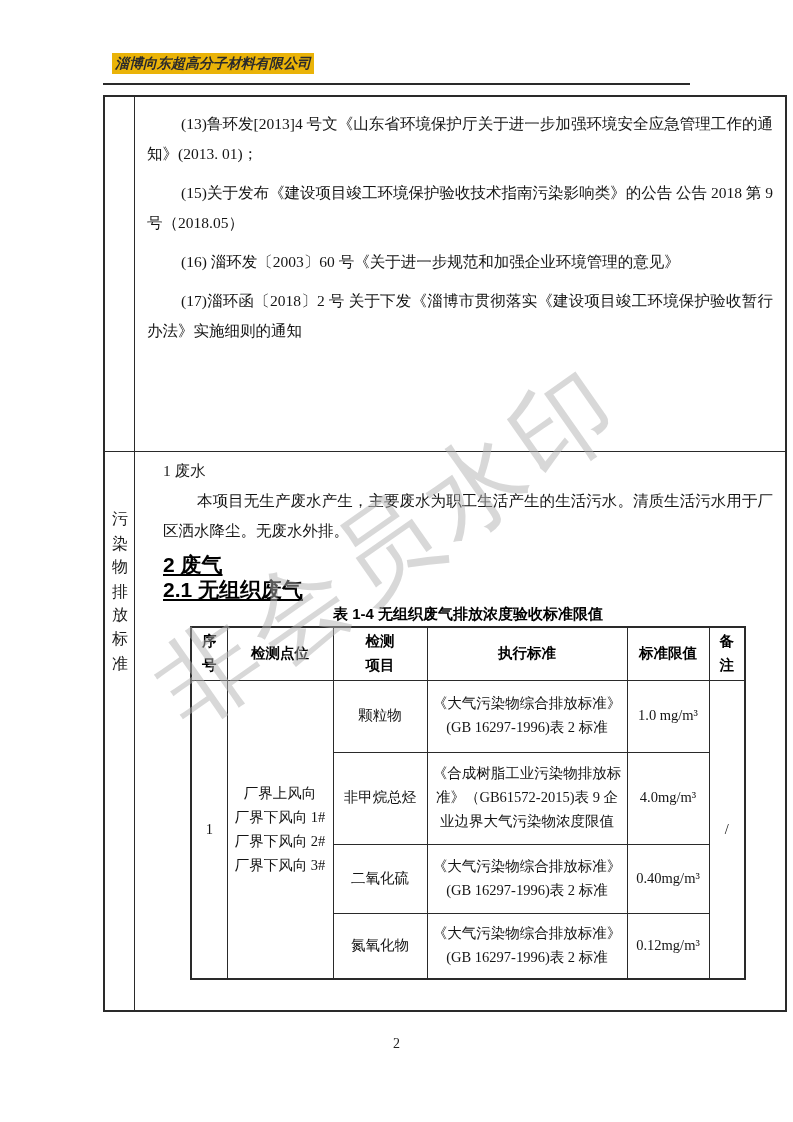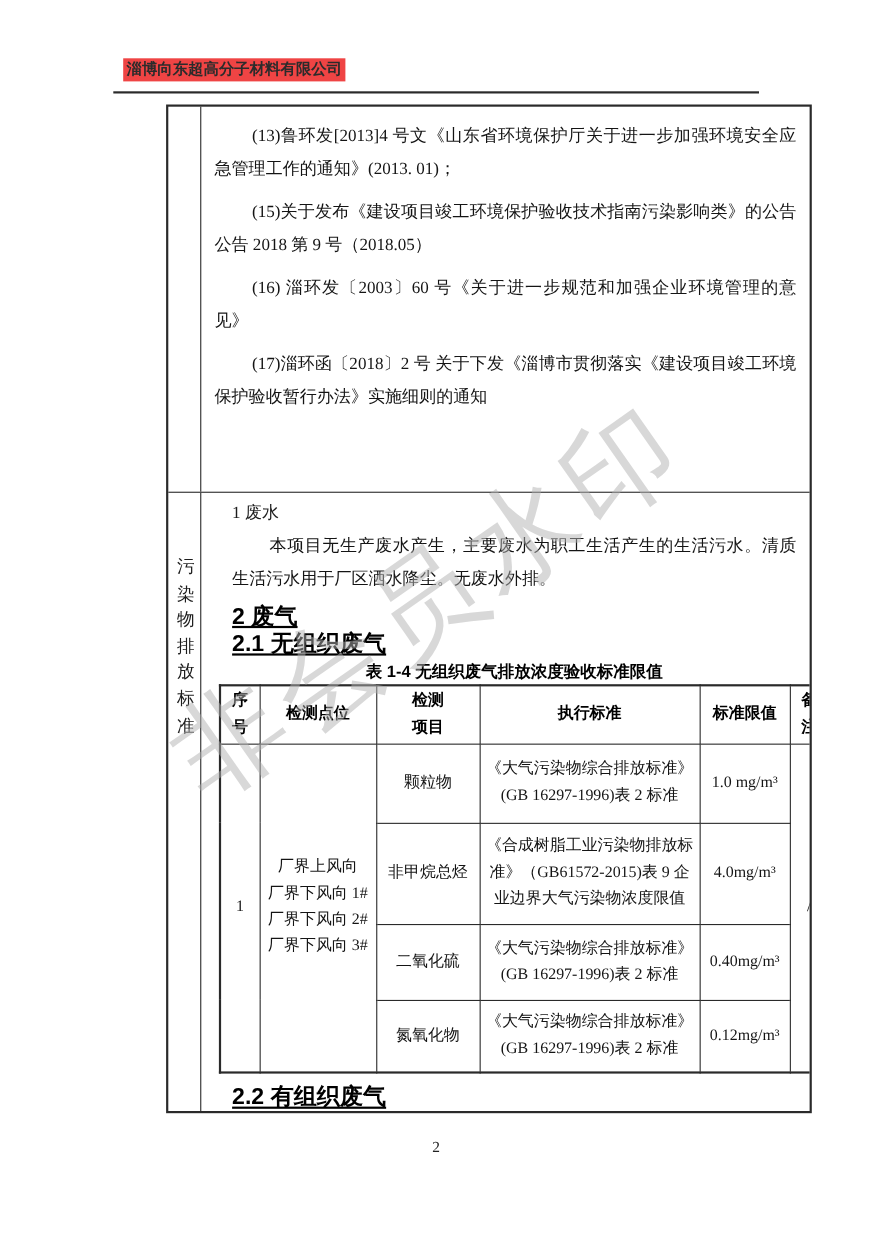--- a/index.html
+++ b/index.html
@@ -55,27 +55,26 @@
     top: 83px;
     width: 587px;
     height: 0;
     border-top: 2px solid #2a2a2a;
   }
   
   .outer {
     position: absolute;
     left: 103px;
     top: 95px;
-    width: 587px;
+    width: 684px;
     height: 917px;
     border: 2px solid #2a2a2a;
     display: flex;
     flex-direction: column;
     z-index: 2;
-    margin-left: 48px;
   }
   .frame-row { display: flex; }
   .rowA { height: 355px; border-bottom: 1.5px solid #2a2a2a; }
   .rowB { flex: 1; }
   .colnarrow {
     width: 30px;
     border-right: 1.5px solid #2a2a2a;
     display: flex;
     align-items: center;
     justify-content: center;
@@ -155,21 +154,21 @@
   }
 </style>
 </head>
 <body>
 
 <div class="page">
 
   <div class="watermark">非会员水印</div>
 
   <div class="header">
-    <span class="hl" style="background-color: #ef4444;">淄博向东超高分子材料有限公司</span>
+    <span class="hl" style="background-color: #eab308; font-style: italic;">淄博向东超高分子材料有限公司</span>
   </div>
   <div class="header-rule"></div>
 
   <div class="outer">
 
     <div class="frame-row rowA">
       <div class="colnarrow"></div>
       <div class="cellcontent refs">
         <p>(13)鲁环发[2013]4 号文《山东省环境保护厅关于进一步加强环境安全应急管理工作的通知》(2013. 01)；</p>
         <p>(15)关于发布《建设项目竣工环境保护验收技术指南污染影响类》的公告 公告 2018 第 9 号（2018.05）</p>
@@ -233,20 +232,19 @@
             <td>0.40mg/m³</td>
           </tr>
           <tr>
             <td style="height:66px">氮氧化物</td>
             <td>《大气污染物综合排放标准》(GB 16297-1996)表 2 标准</td>
             <td>0.12mg/m³</td>
           </tr>
         </tbody>
           </table>
 
-        <p class="h-bold after-tbl">2.2 有组织废气</p>
       </div>
     </div>
 
   </div>
 
   <div class="pageno">2</div>
 </div>
 
 </body></html>

